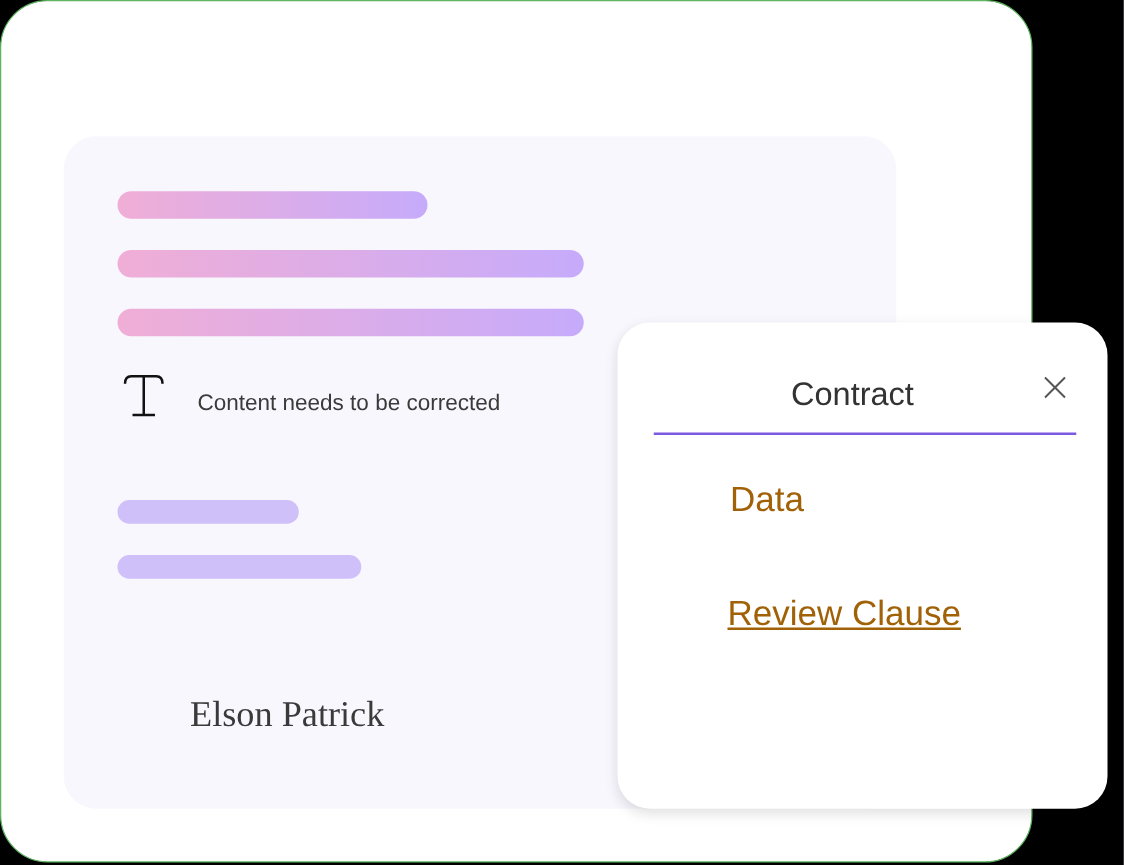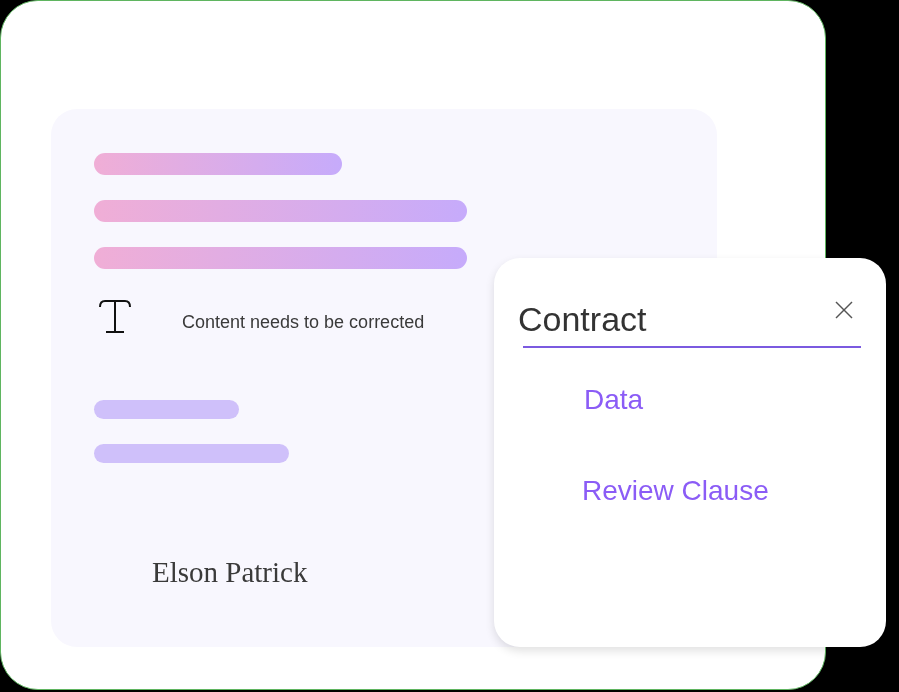--- a/index.html
+++ b/index.html
@@ -12,33 +12,33 @@
     background:#fff; border:1px solid #5fb560; border-radius:38px; box-sizing:border-box;
   }
   .doc-panel {
     position:absolute; left:50px; top:108px; width:666px; height:538px;
     background:#f8f7fe; border-radius:26px;
   }
   .bar { position:absolute; height:22px; border-radius:11px;
     background:linear-gradient(90deg,#f0aed6 0%,#c6abfb 100%); }
   .bar-lilac { position:absolute; height:19px; border-radius:10px; background:#cfc0fa; }
   .text-icon { position:absolute; left:98px; top:298px; width:34px; height:36px; }
-  .note { position:absolute; left:158px; top:312px; font-size:18px; color:#3a3a3a;margin-left:24px; }
+  .note { position:absolute; left:158px; top:312px; font-size:18px; color:#3a3a3a; }
   .signer { position:absolute; left:152px; top:556px; font-size:29px; color:#3a3a3a;font-family:Liberation Serif, serif; }
   .popup {
     position:absolute; left:494px; top:258px; width:392px; height:389px;
     background:#fff; border-radius:26px;
     box-shadow:0 4px 10px rgba(0,0,0,0.12);
   }
-  .popup-title { position:absolute; left:0; right:0; top:42px; text-align:left;
-    font-size:34px; color:#333; padding-right:0;padding-left:32px; }
+  .popup-title { position:absolute; left:0; right:0; top:42px; text-align:center;
+    font-size:26px; color:#333; padding-right:0; }
   .popup-title span { position:relative; left:-8px; }
   .close-btn { position:absolute; left:340px; top:42px; width:20px; height:20px; cursor:pointer; }
   .divider { position:absolute; left:29px; top:88px; width:338px; height:2px; background:#7b5ae0; }
-  .menu-item { position:absolute; font-size:28px; color:#8b5cf6; cursor:pointer; }
+  .menu-item { position:absolute; font-size:28px; color:#a16207; cursor:pointer; }
 </style>
 </head>
 <body>
 
 <div class="outer-card">
   <div class="doc-panel"></div>
 </div>
 
 <div class="bar" style="left:94px;top:153px;width:248px;"></div>
 <div class="bar" style="left:94px;top:200px;width:373px;"></div>
@@ -61,14 +61,14 @@
 <div class="popup">
   <div class="popup-title"><span>Contract</span></div>
   <div class="close-btn">
     <svg width="20" height="20" viewBox="0 0 20 20">
       <line x1="2" y1="2" x2="18" y2="18" stroke="#555" stroke-width="1.5"></line>
       <line x1="18" y1="2" x2="2" y2="18" stroke="#555" stroke-width="1.5"></line>
     </svg>
   </div>
   <div class="divider"></div>
   <div class="menu-item" style="left:90px;top:126px;">Data</div>
-  <div class="menu-item" style="left:88px;top:217px;">Review Clause</div>
+  <div class="menu-item" style="left:88px;top:217px;text-decoration:underline;">Review Clause</div>
 </div>
 
 </body></html>

